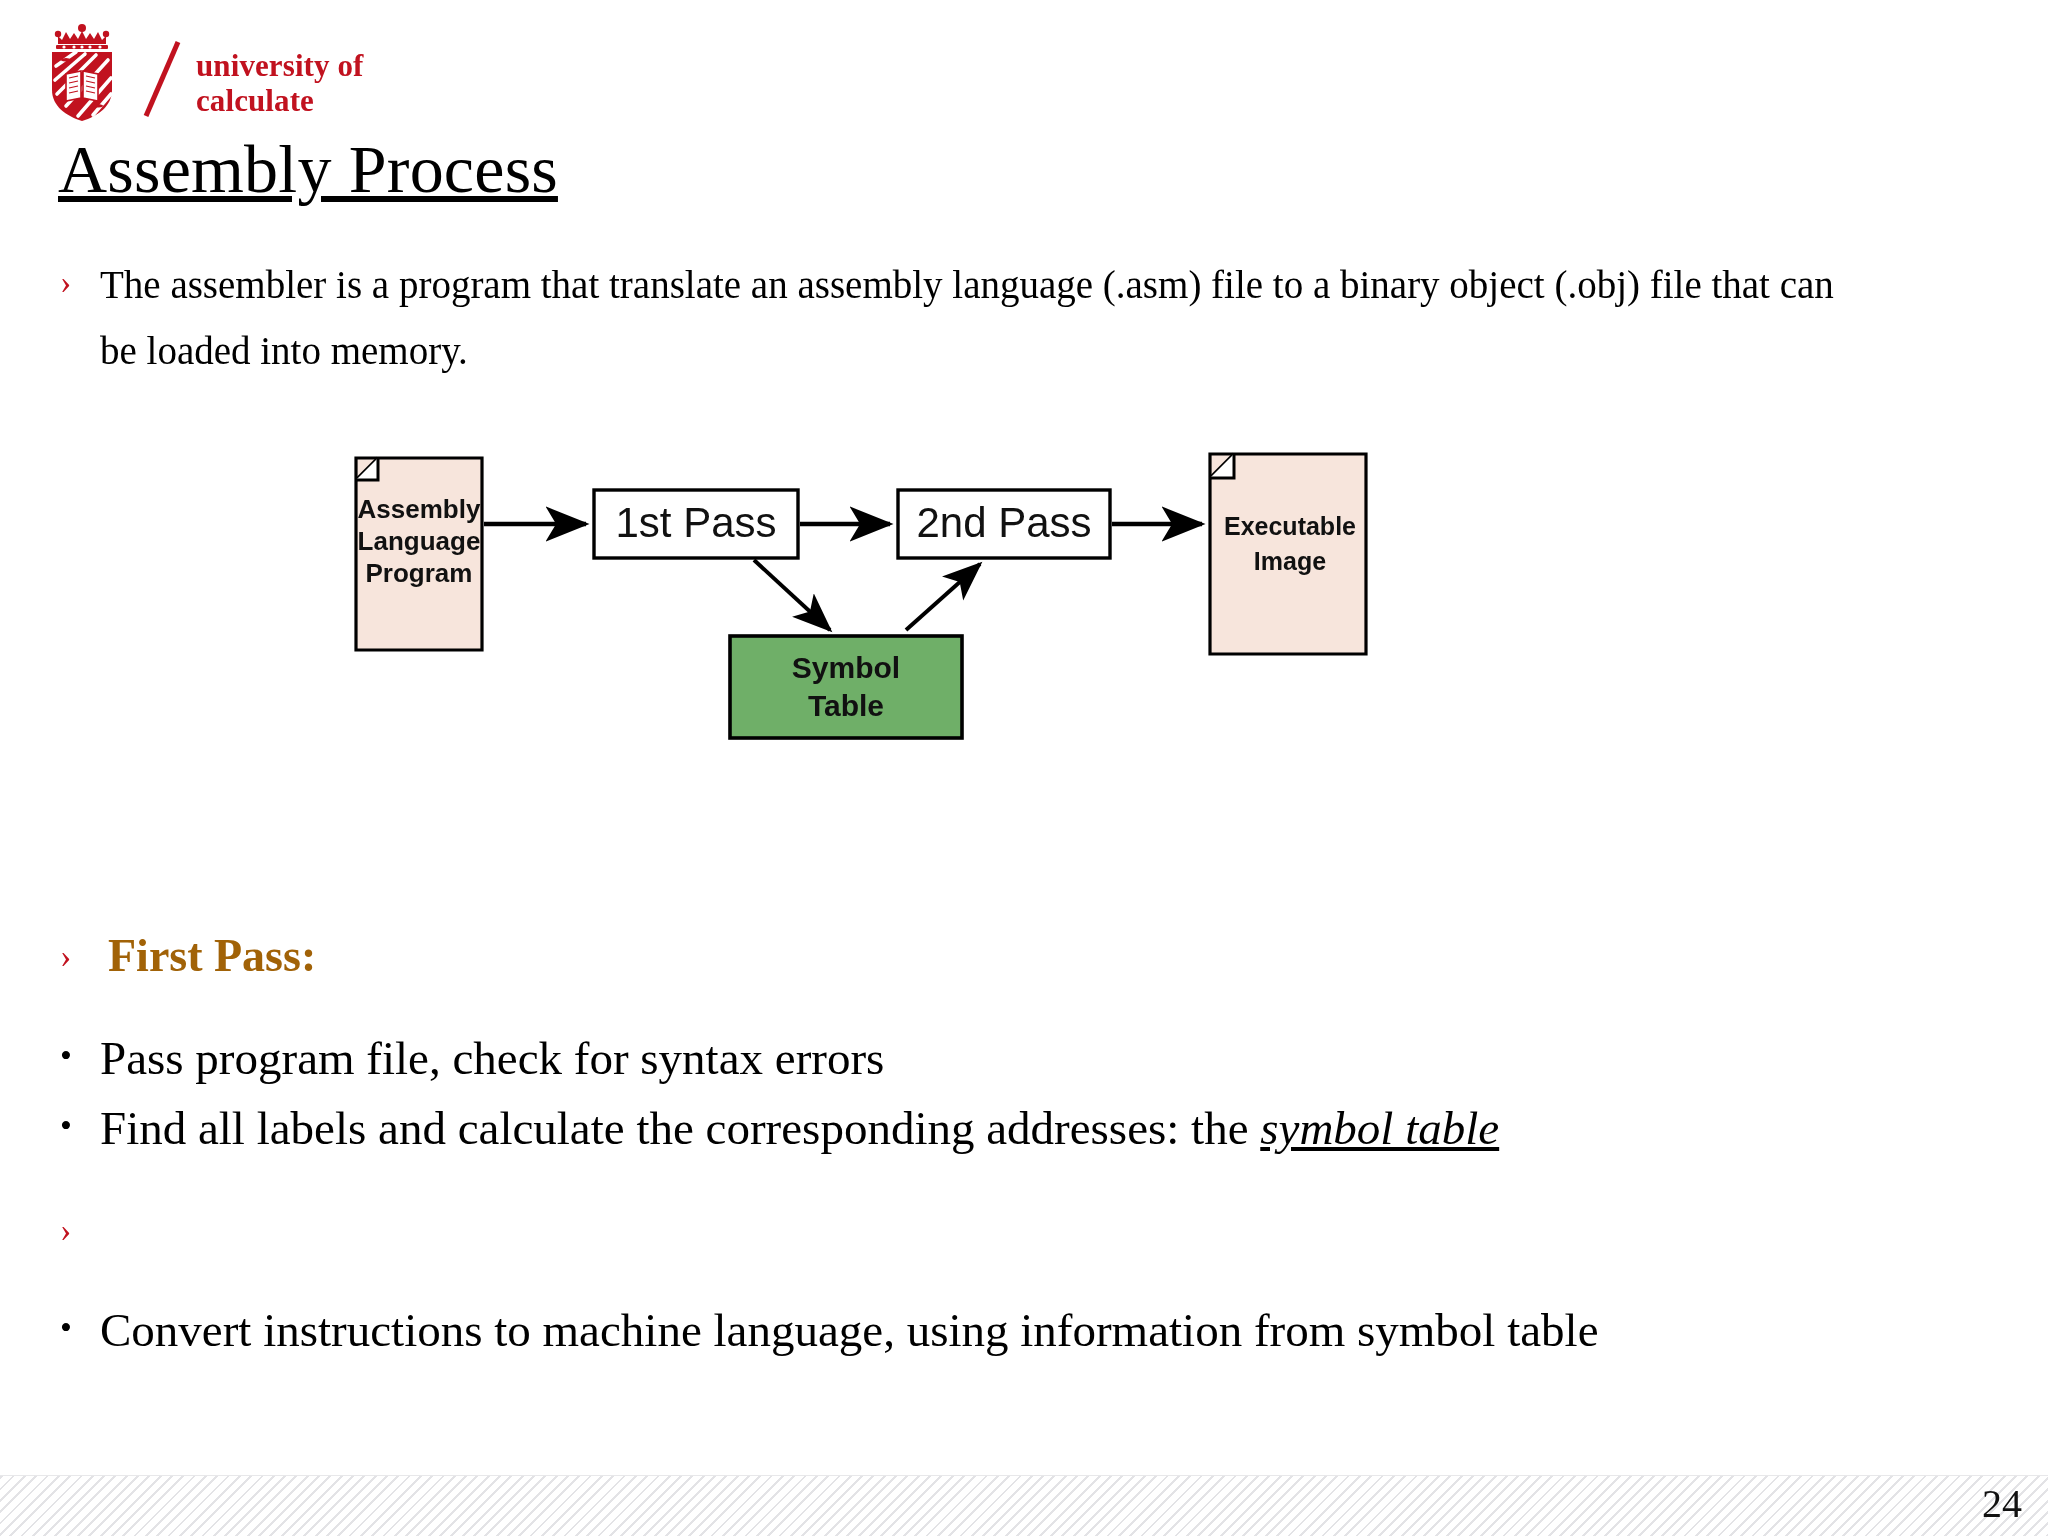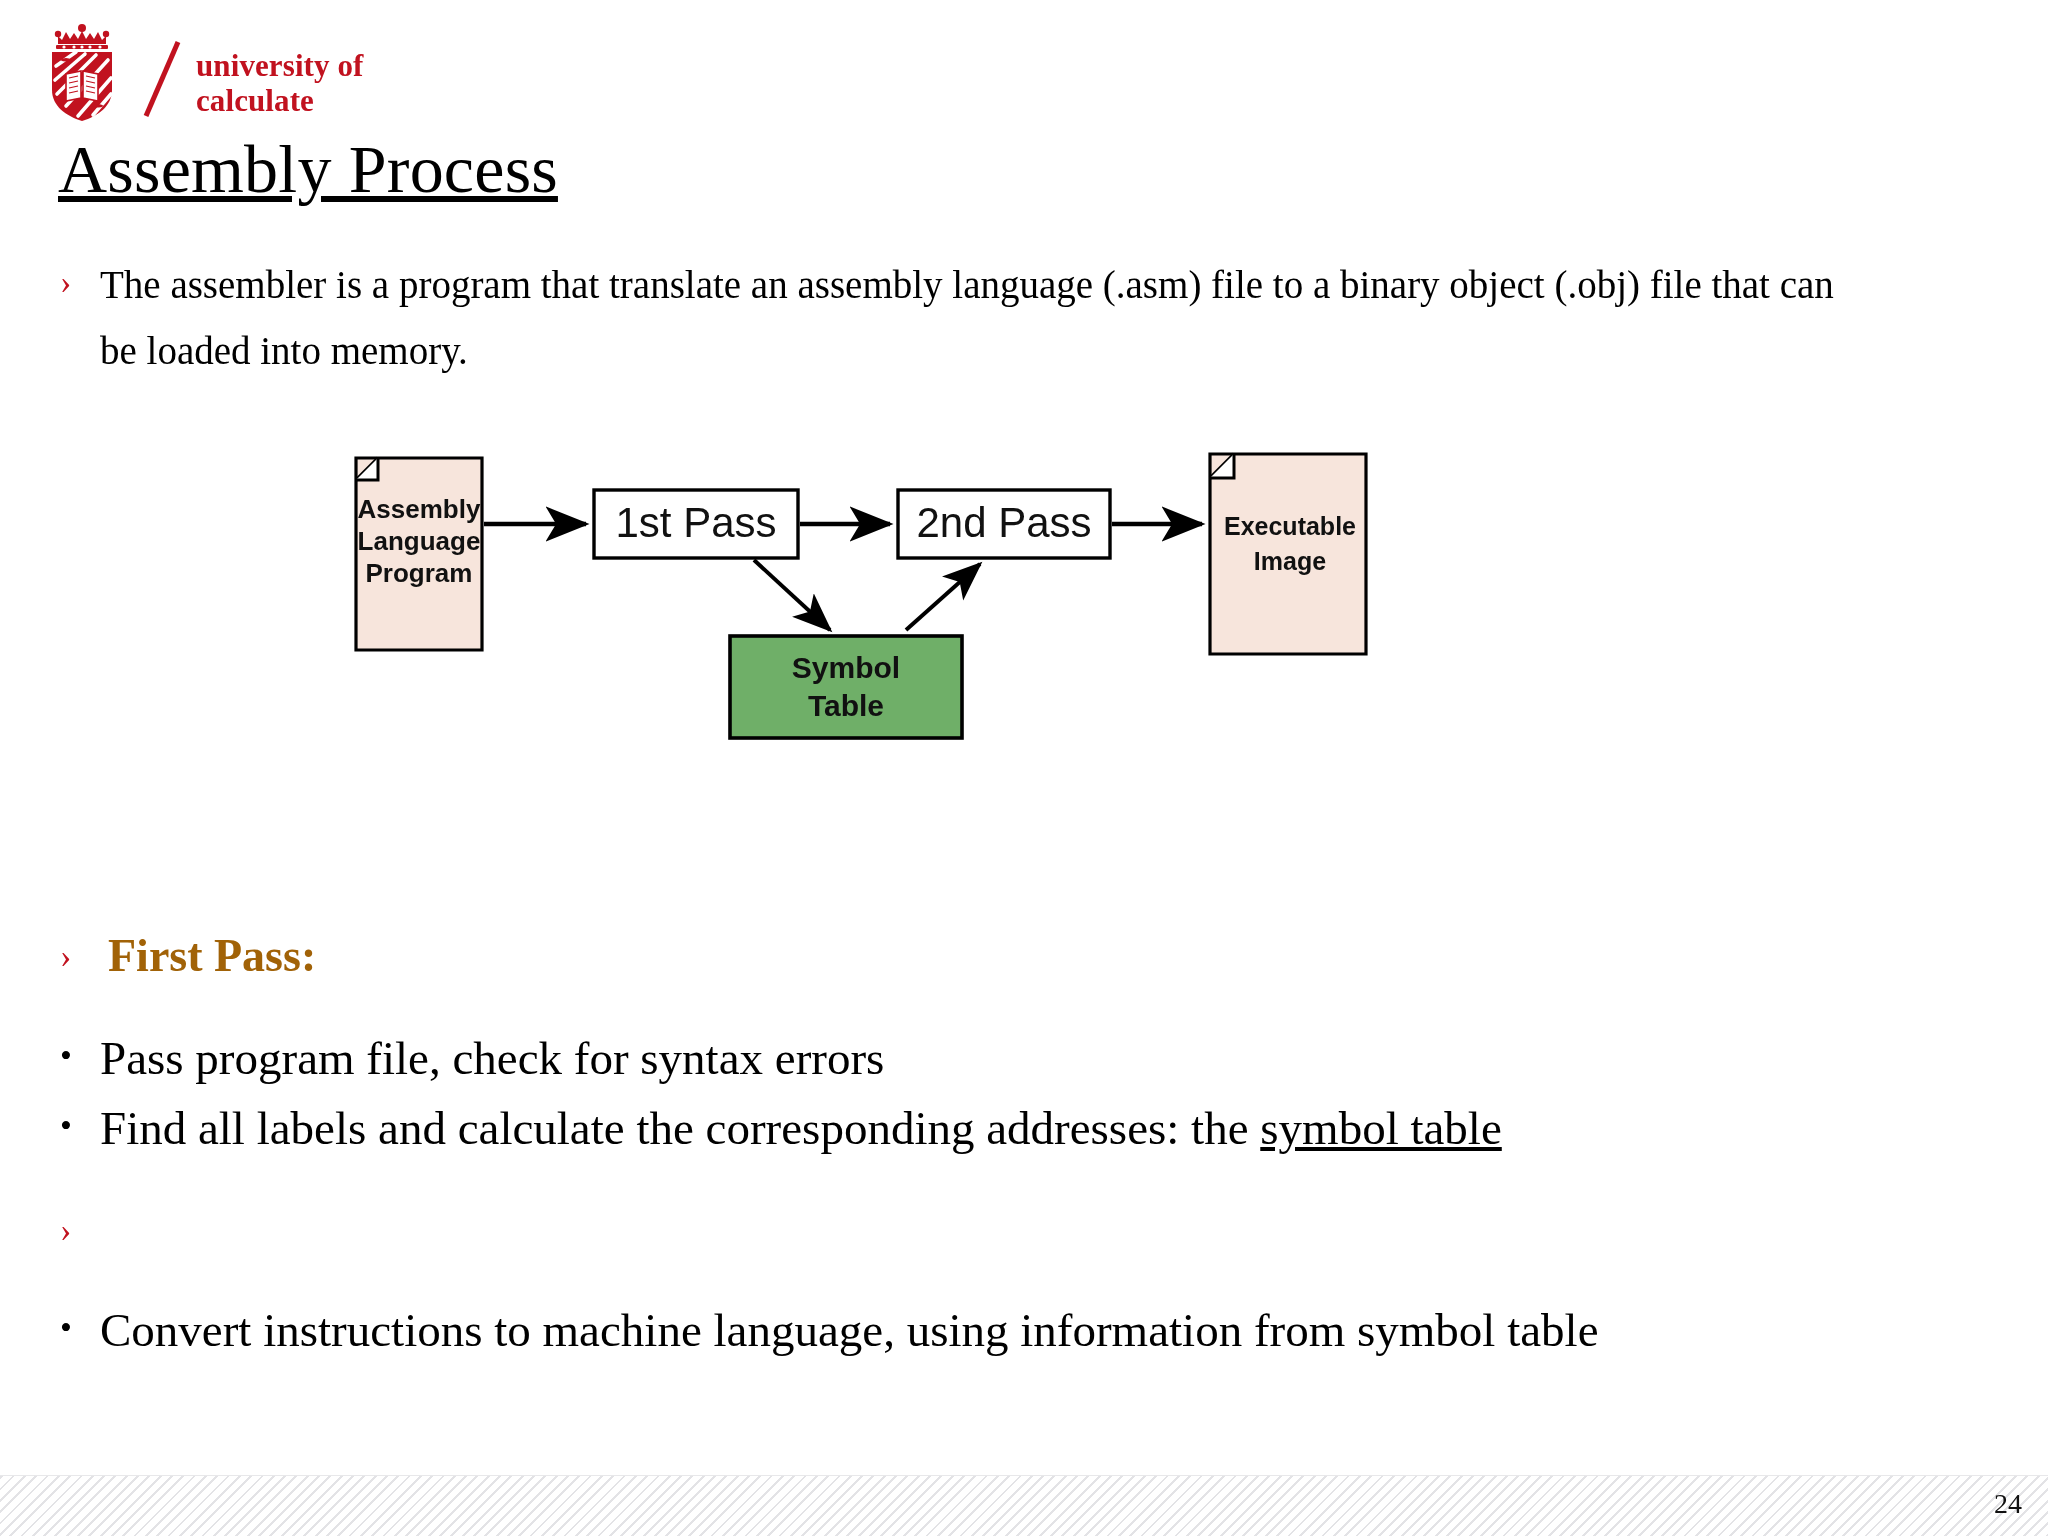--- a/index.html
+++ b/index.html
@@ -97,21 +97,21 @@
     max-width: 1760px;
   }
   .hdr {
     font-size: 46px;
     line-height: 60px;
     font-weight: 700;
     color: #a16207;
     padding-left: 8px;
   }
   .sub .para { font-size: 47px; line-height: 60px; }
-  .ital-ul { text-decoration: underline; }
+  .ital-ul { font-style: italic; text-decoration: underline; }
 
   #b-intro { left: 44px; top: 252px; }
   #b-first { left: 44px; top: 926px; }
   #b-scan  { left: 44px; top: 1028px; }
   #b-find  { left: 44px; top: 1098px; }
   #b-second{ left: 44px; top: 1200px; }
   #b-conv  { left: 44px; top: 1300px; }
 
   
   #diagram {
@@ -135,21 +135,21 @@
       -45deg,
       #e3e3e6 0px, #e3e3e6 2px,
       #ffffff 2px, #ffffff 8px
     );
     border-top: 1px solid #e8e8ea;
   }
   #page-number {
     position: absolute;
     right: 26px;
     top: 8px;
-    font-size: 28px;
+    font-size: 40px;
     line-height: 40px;
     color: #111;
   }
 </style>
 </head>
 <body>
 
 <div id="logo">
 
   <svg id="crest" viewBox="0 0 90 100">

